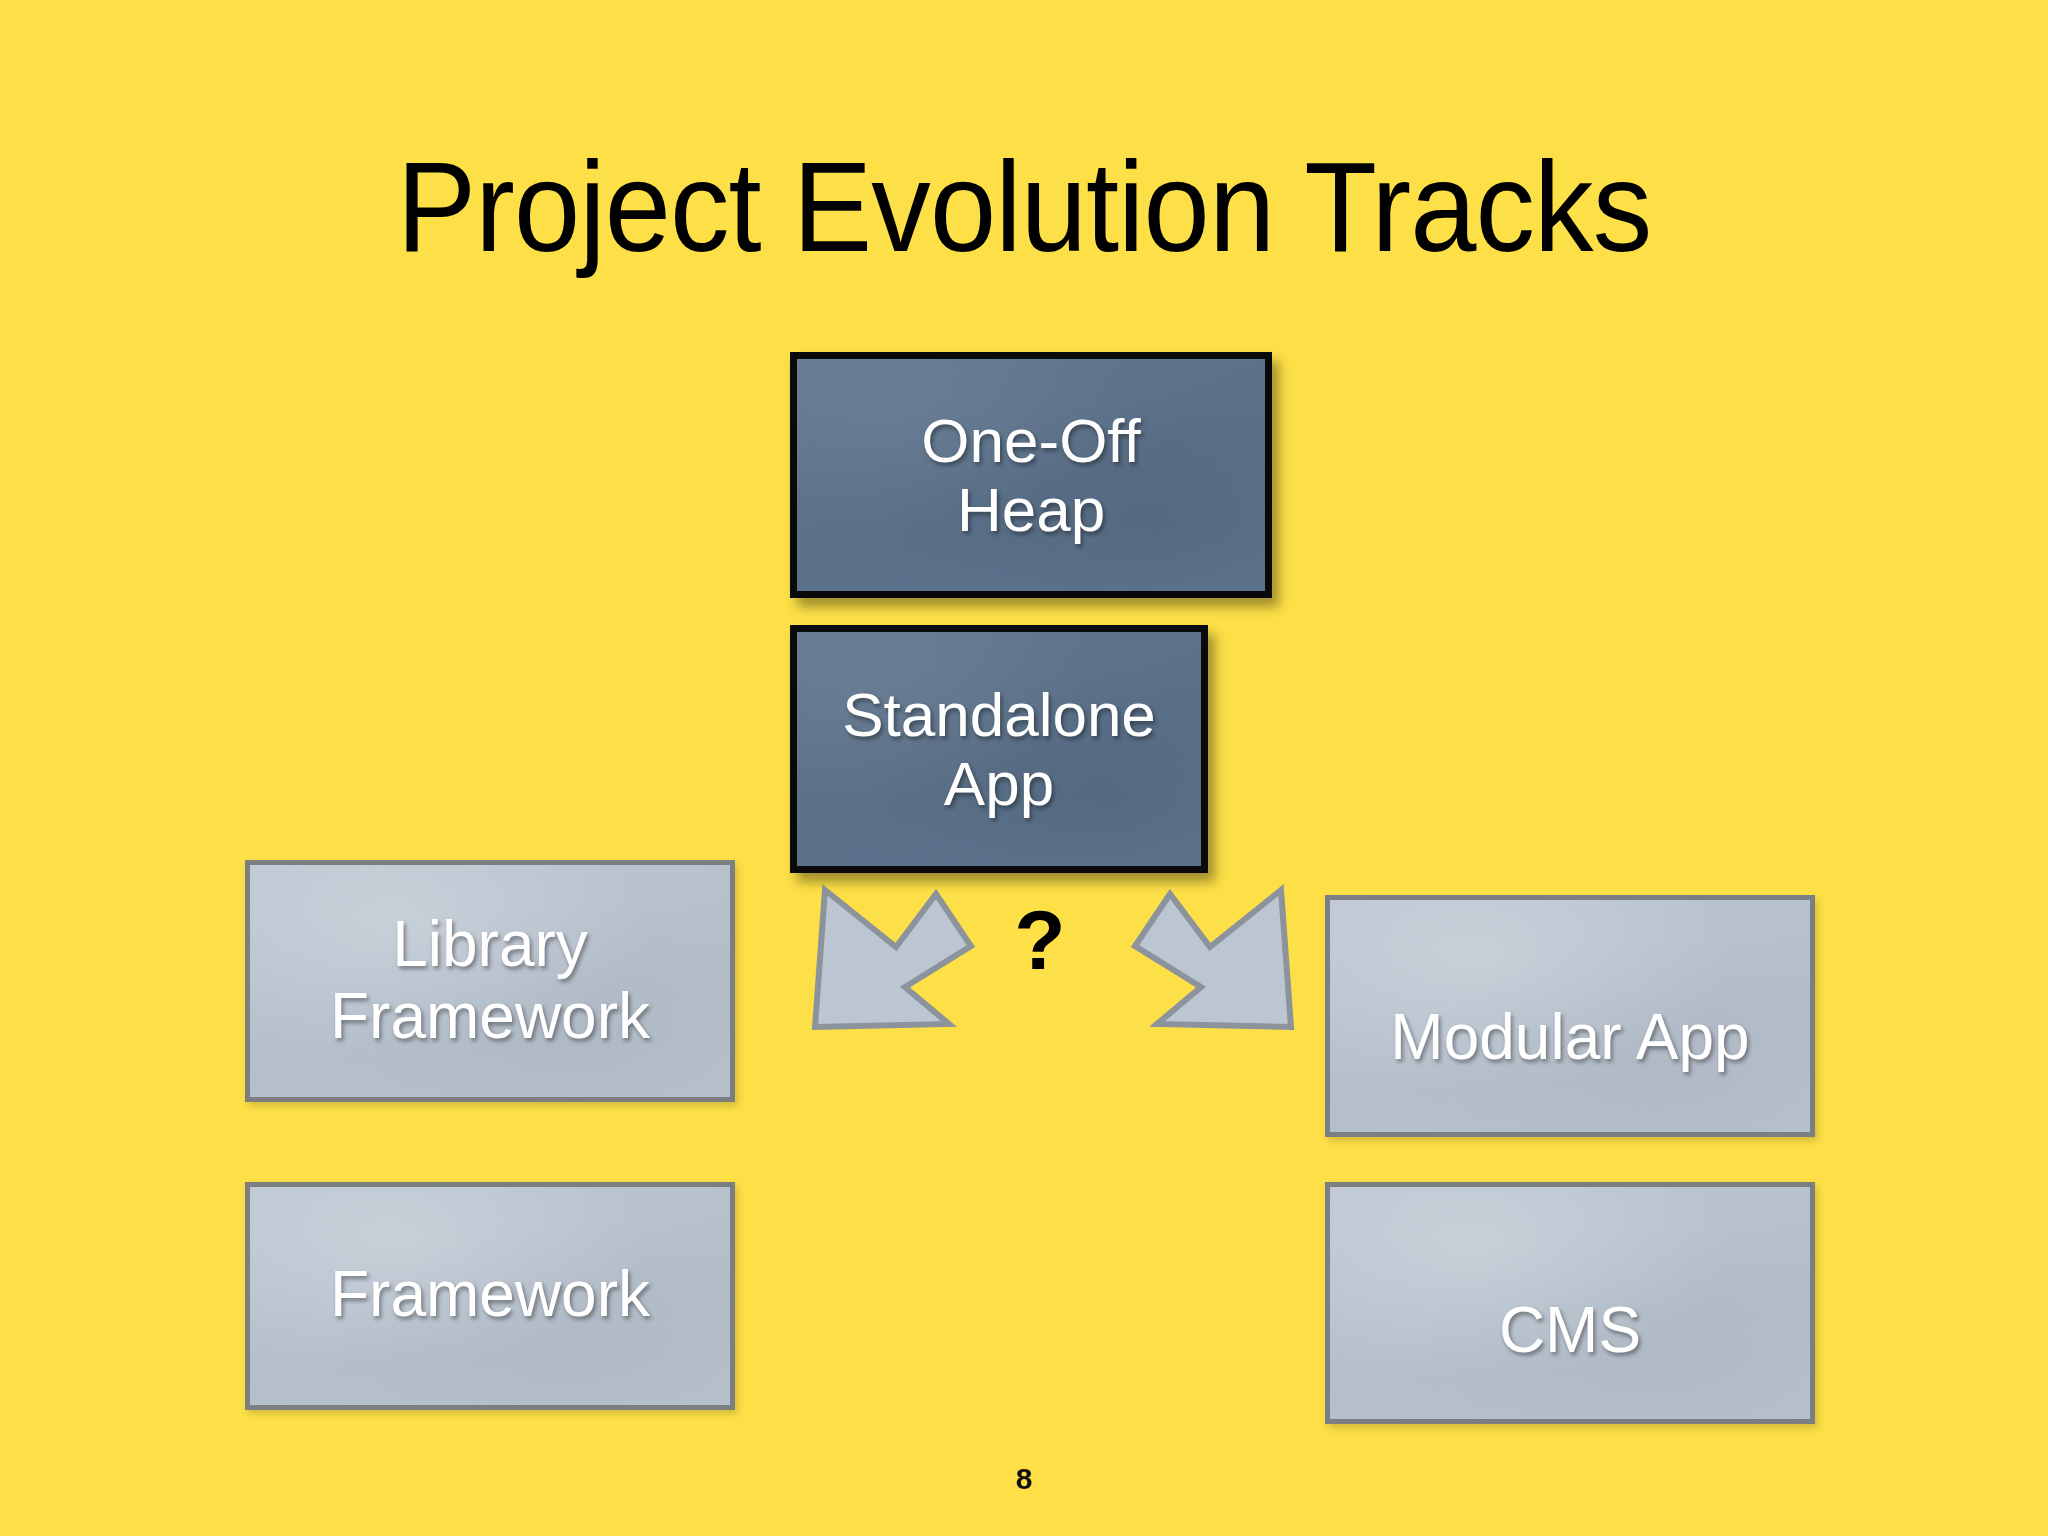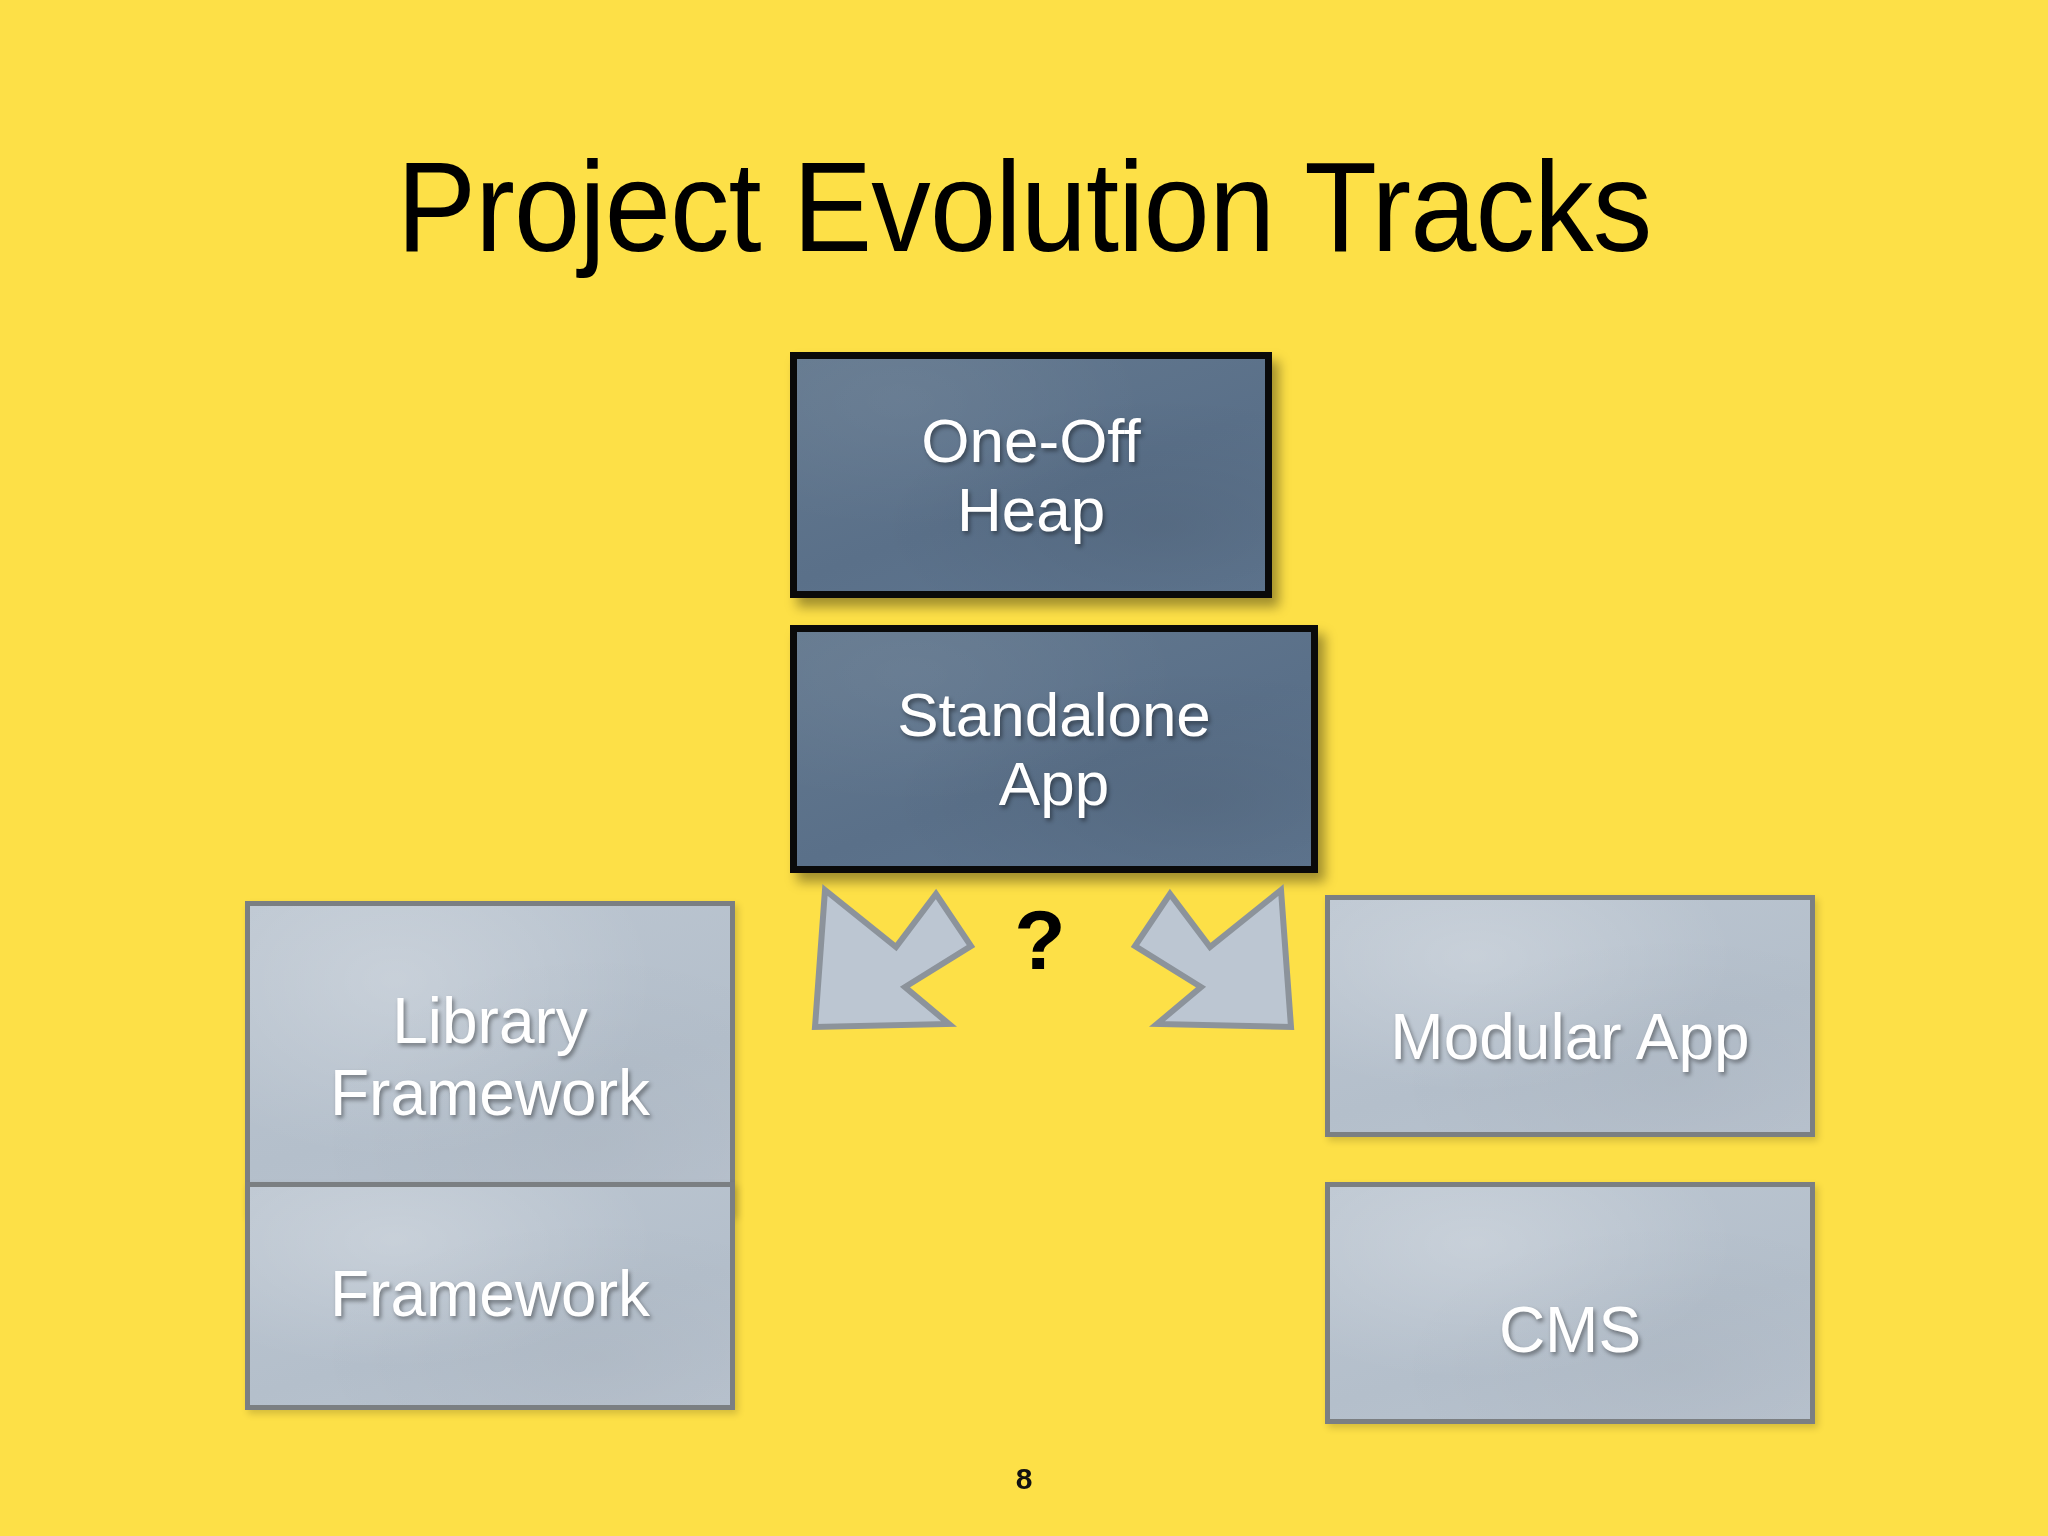--- a/index.html
+++ b/index.html
@@ -75,23 +75,23 @@
       radial-gradient(ellipse at 30% 24%, rgba(255,255,255,0.22) 0%, rgba(255,255,255,0) 55%),
       radial-gradient(ellipse at 72% 78%, rgba(0,0,0,0.035) 0%, rgba(0,0,0,0) 58%),
       linear-gradient(165deg, #bcc6d1 0%, #b4bfcb 60%, #b9c3cf 100%);
     border: 5px solid #7b7f82;
     box-shadow: 3px 4px 7px rgba(0,0,0,0.16);
     font-size: 64px;
   }
 
   
   #box-one-off-heap   { left: 790px;  top: 352px;  width: 482px; height: 246px; }
-  #box-standalone-app { left: 790px;  top: 625px;  width: 528px; height: 248px; }
+  #box-standalone-app { left: 790px;  top: 625px;  width: 418px; height: 248px; }
 
-  #box-library-collection { left: 245px;  top: 901px;  width: 490px; height: 314px; }
+  #box-library-collection { left: 245px;  top: 860px;  width: 490px; height: 242px; }
   #box-framework          { left: 245px;  top: 1182px; width: 490px; height: 228px;
                             align-items: flex-start; padding-top: 72px; }
 
   #box-modular-app { left: 1325px; top: 895px;  width: 490px; height: 242px;
                      align-items: flex-start; padding-top: 102px; }
   #box-cms         { left: 1325px; top: 1182px; width: 490px; height: 242px;
                      align-items: flex-start; padding-top: 108px; }
 
   
   .arrow {

